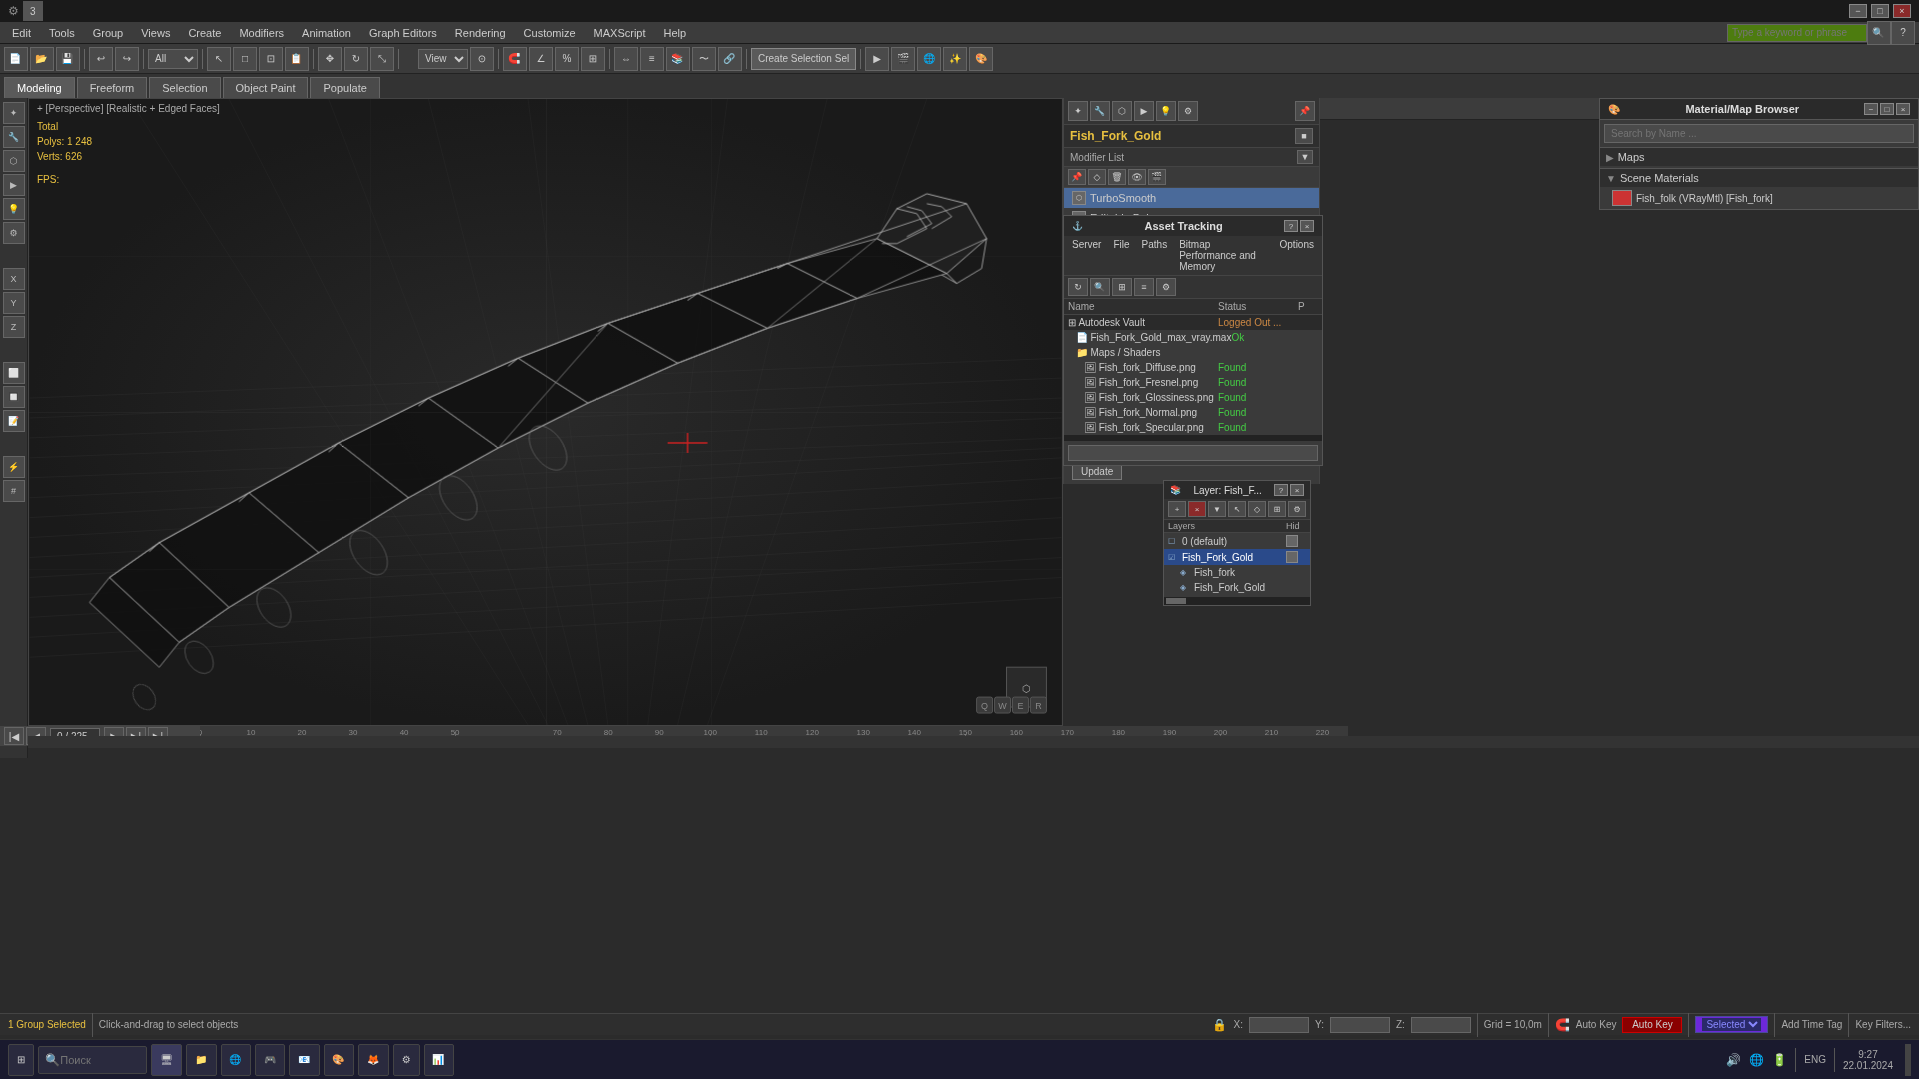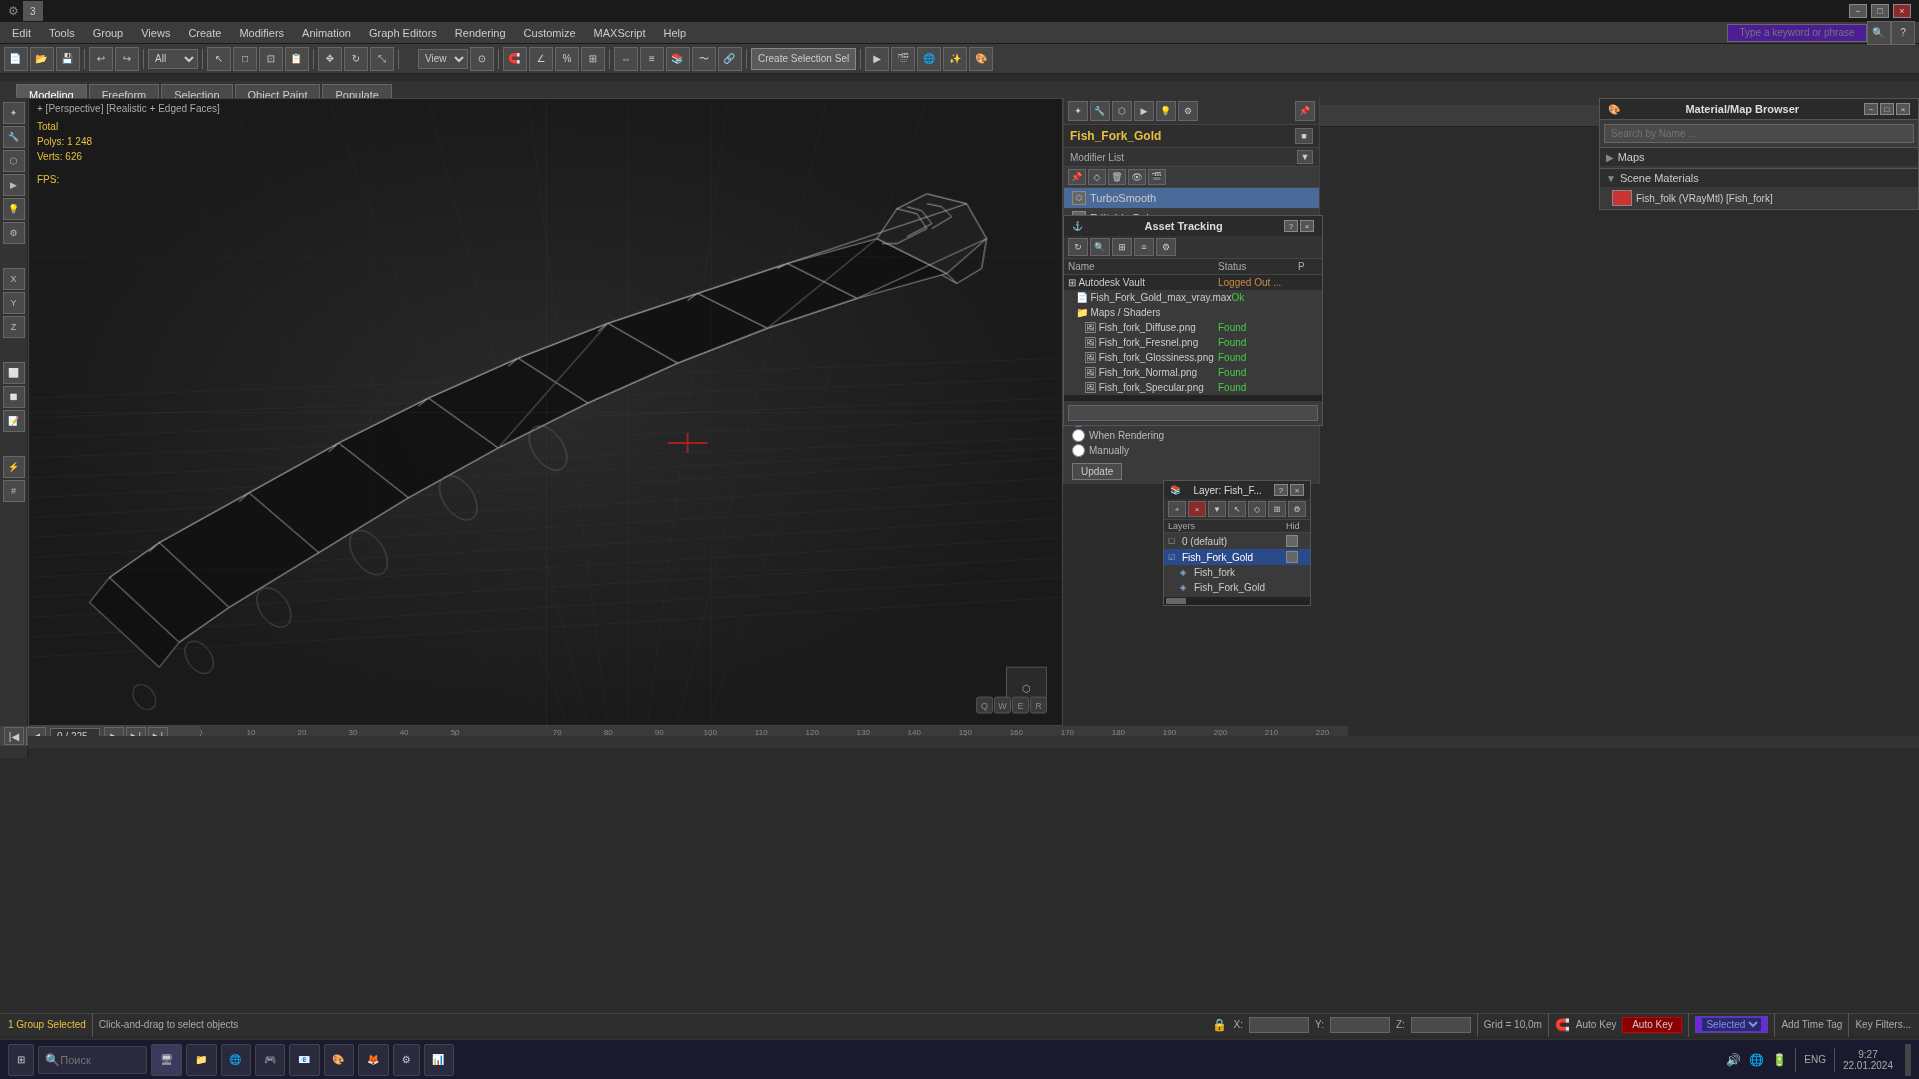--- a/index.html
+++ b/index.html
@@ -16,21 +16,21 @@
     .menu-item { padding: 2px 8px; color: #ccc; cursor: pointer; font-size: 11px; }
 
     
     #toolbar1 { width: 100%; height: 30px; background: #3a3a3a; display: flex; align-items: center; padding: 0 4px; gap: 2px; border-bottom: 1px solid #222; }
     .tb-btn { width: 24px; height: 24px; background: #4a4a4a; border: 1px solid #666; display: flex; align-items: center; justify-content: center; cursor: pointer; color: #ccc; font-size: 10px; }
     .tb-separator { width: 1px; height: 20px; background: #666; margin: 0 2px; }
     .tb-select { height: 20px; background: #4a4a4a; border: 1px solid #666; color: #ccc; font-size: 10px; padding: 0 2px; }
     .create-sel-btn { height: 22px; background: #5a5a5a; border: 1px solid #888; color: #ccc; font-size: 10px; padding: 0 6px; cursor: pointer; }
 
     
-    #tab-bar { width: 100%; height: 24px; background: #333; display: flex; align-items: flex-end; padding: 0 16px; gap: 2px; margin-top: 7px; }
+    #tab-bar { width: 100%; height: 24px; background: #333; display: flex; align-items: flex-end; padding: 0 4px; gap: 2px; }
     .tab { padding: 4px 12px; background: #4a4a4a; border: 1px solid #666; border-bottom: none; cursor: pointer; font-size: 11px; color: #ccc; }
     .tab.active { background: #5a5a5a; color: #fff; }
 
     
     #sub-tab-bar { width: 100%; height: 22px; background: #3c3c3c; display: flex; align-items: center; padding: 0 4px; gap: 2px; border-bottom: 1px solid #222; }
     .sub-tab { padding: 2px 10px; background: #4a4a4a; border: 1px solid #666; cursor: pointer; font-size: 10px; color: #ccc; }
     .sub-tab.active { background: #5c5c5c; }
 
     
     #left-sidebar { position: absolute; left: 0; top: 98px; width: 28px; height: 660px; background: #333; border-right: 1px solid #222; display: flex; flex-direction: column; align-items: center; padding: 4px 0; gap: 2px; }
@@ -151,21 +151,21 @@
   <div class="menu-item">Views</div>
   <div class="menu-item">Create</div>
   <div class="menu-item">Modifiers</div>
   <div class="menu-item">Animation</div>
   <div class="menu-item">Graph Editors</div>
   <div class="menu-item">Rendering</div>
   <div class="menu-item">Customize</div>
   <div class="menu-item">MAXScript</div>
   <div class="menu-item">Help</div>
   <div style="margin-left:auto; display:flex; align-items:center;">
-    <input type="text" style="width: 140px; height: 18px; background: #4c1d95; border: 1px solid rgb(102, 102, 102); color: rgb(204, 204, 204); font-size: 10px; padding: 0px 4px; text-align: center;" placeholder="Type a keyword or phrase">
+    <input type="text" style="width: 140px; height: 18px; background: #4d7c0f; border: 1px solid rgb(102, 102, 102); color: rgb(204, 204, 204); font-size: 10px; padding: 0px 4px;" placeholder="Type a keyword or phrase">
     <div class="tb-btn">🔍</div>
     <div class="tb-btn">?</div>
   </div>
 </div>
 
 <div id="toolbar1">
   <div class="tb-btn">📄</div>
   <div class="tb-btn">📂</div>
   <div class="tb-btn">💾</div>
   <div class="tb-separator"></div>
@@ -508,20 +508,27 @@
 <div id="asset-tracking">
   <div class="at-header">
     <span style="font-size:9px; color:#888;">⚓</span>
     <span class="at-title">Asset Tracking</span>
     <div class="panel-win-btns">
       <div class="panel-win-btn">?</div>
       <div class="panel-win-btn">×</div>
     </div>
   </div>
   
+  <div class="at-menubar">
+    <span class="at-menu-item">Server</span>
+    <span class="at-menu-item">File</span>
+    <span class="at-menu-item">Paths</span>
+    <span class="at-menu-item">Bitmap Performance and Memory</span>
+    <span class="at-menu-item">Options</span>
+  </div>
   
   <div class="at-toolbar">
     <div class="at-tb-btn">↻</div>
     <div class="at-tb-btn">🔍</div>
     <div class="at-tb-btn">⊞</div>
     <div class="at-tb-btn">≡</div>
     <div class="at-tb-btn">⚙</div>
   </div>
   
   <div class="at-table-header">

